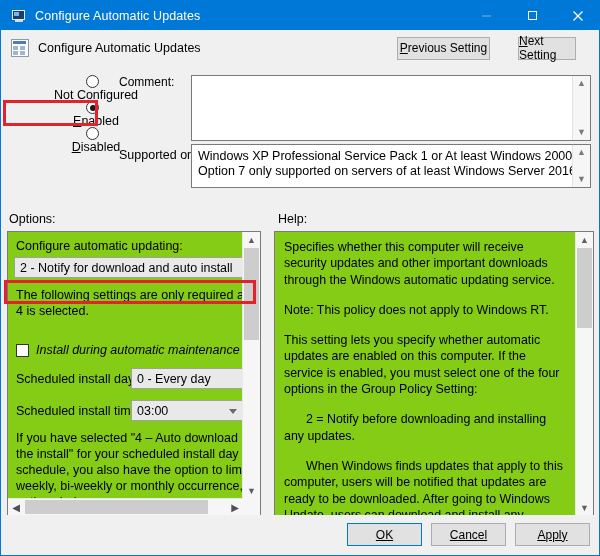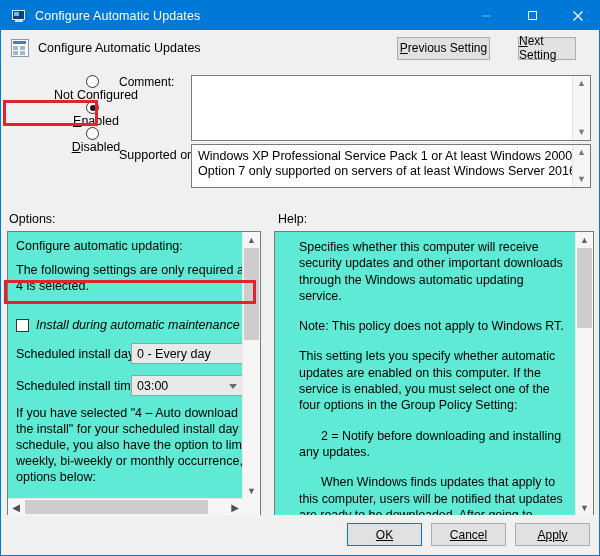--- a/index.html
+++ b/index.html
@@ -259,21 +259,21 @@
     font-size: 12.5px;
   }
   .lbl-help {
     position: absolute;
     left: 277px; top: 211px;
     font-size: 12.5px;
   }
 
   .panel {
     position: absolute;
-    background: #5eead4;
+    background: #84cc16;
     border: 1px solid #7a7a7a;
     box-sizing: border-box;
     overflow: hidden;
   }
   #options-panel {
     left: 6px; top: 230px;
     width: 254px; height: 286px;
   }
   #help-panel {
     left: 273px; top: 230px;
@@ -287,21 +287,21 @@
     overflow: hidden;
   }
   #options-content {
     width: 236px;
     padding: 7px 0 0 8px;
     box-sizing: border-box;
     bottom: 18px;
   }
   #help-content {
     width: 302px;
-    padding: 7px 10px 0 24px;
+    padding: 7px 10px 0 9px;
     box-sizing: border-box;
   }
 
   .opt-label {
     font-size: 12.5px;
     margin-bottom: 4px;
     white-space: nowrap;
   }
   .combo {
     background: #e9e9e9;
@@ -527,20 +527,23 @@
     </div>
   </div>
 
   <div class="lbl-options">Options:</div>
   <div class="lbl-help">Help:</div>
 
   <div class="panel" id="options-panel">
     <div class="panel-content" id="options-content">
 
       <div class="opt-label">Configure automatic updating:</div>
+      <div class="combo" id="combo-updating">
+        <span>2 - Notify for download and auto install</span>
+      </div>
 
       <div class="opt-para">The following settings are only required and applicab
 4 is selected.</div>
 
       <div class="opt-check">
         <div class="checkbox"></div>
         <div class="opt-check-label">Install during automatic maintenance</div>
       </div>
 
       <div class="opt-field-row">

